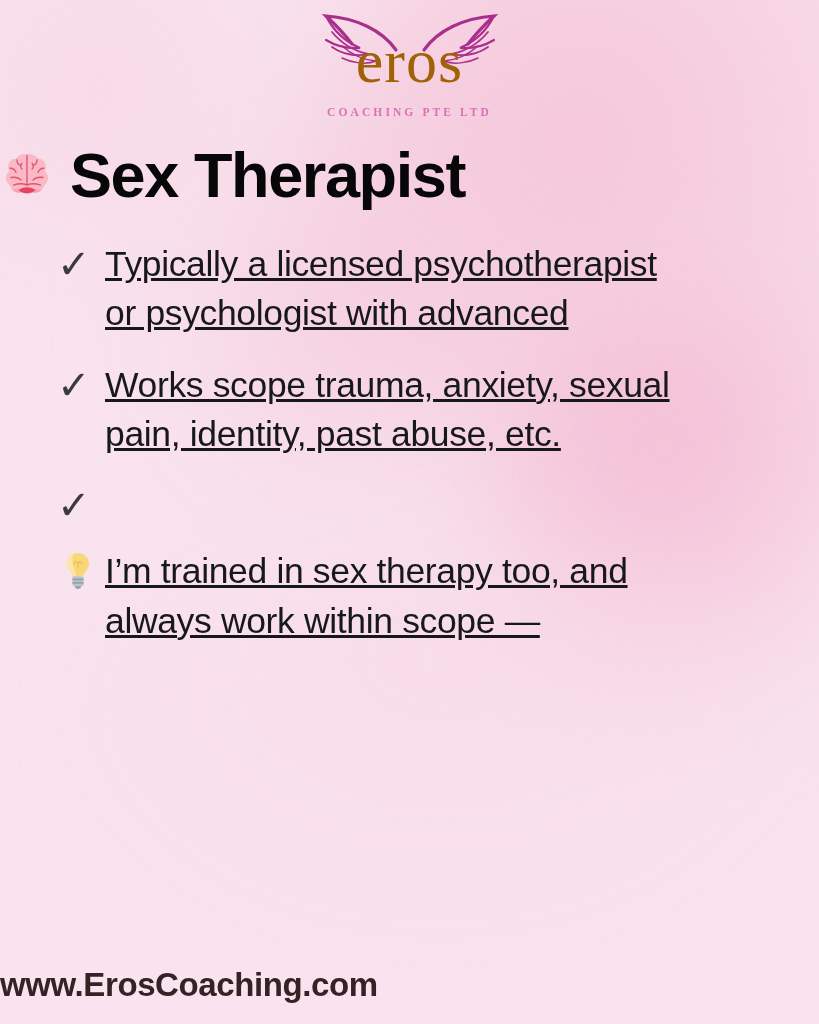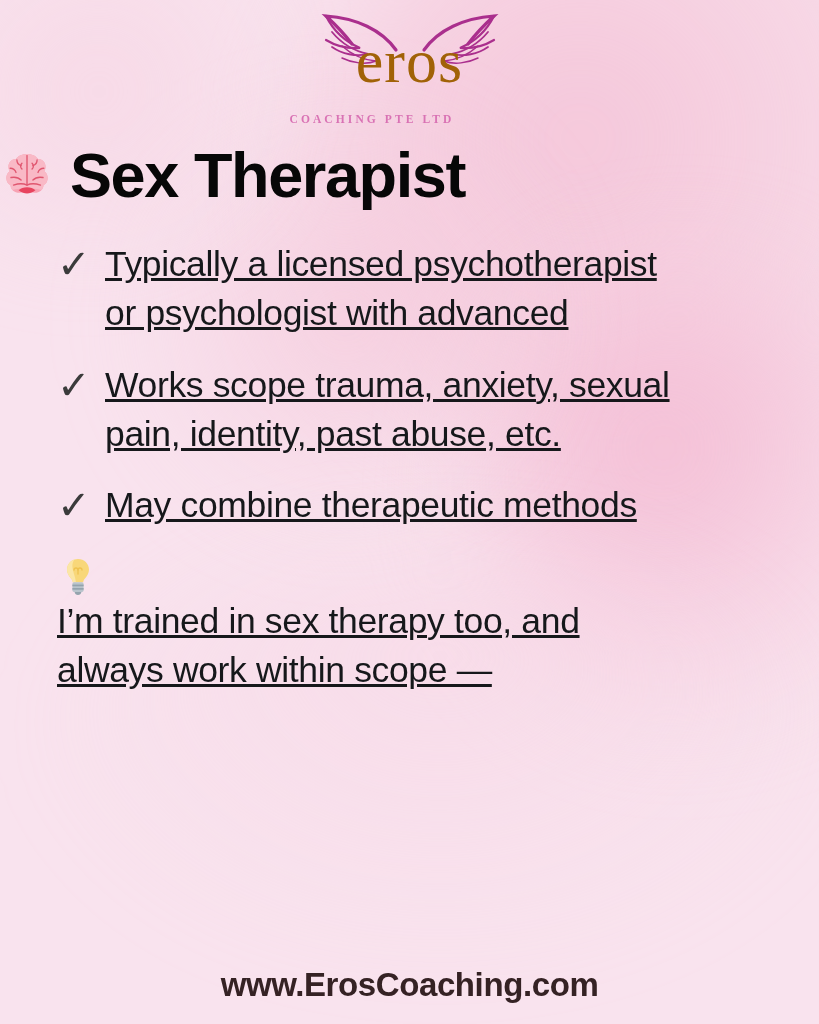--- a/index.html
+++ b/index.html
@@ -94,24 +94,24 @@
     width: 240px;
     text-align: center;
     font-family: "Liberation Serif", "DejaVu Serif", serif;
     font-size: 62px;
     line-height: 1;
     letter-spacing: 1px;
     color: #a16207;
   }
   .logo-sub {
     position: absolute;
-    top: 103px;
+    top: 96px;
     left: 0;
     width: 240px;
-    text-align: left;
+    text-align: center;
     font-family: "Liberation Serif", "DejaVu Serif", serif;
     font-size: 11.5px;
     font-weight: 700;
     letter-spacing: 3.1px;
     color: #d972b4;
   }
 
   
   .heading {
     position: absolute;
@@ -144,21 +144,21 @@
     position: absolute;
     top: 240px;
     left: 57px;
     right: 40px;
   }
   .bullet {
     display: flex;
     align-items: flex-start;
     margin-bottom: 22px;
   }
-  .bullet:last-child { margin-bottom: 15px; flex-direction: column; }
+  .bullet:last-child { margin-bottom: 15px; }
 
   .bullet-marker {
     flex: 0 0 auto;
     width: 48px;
     display: flex;
     justify-content: flex-start;
     align-items: flex-start;
     padding-top: 4px;
   }
   .check-glyph {
@@ -186,21 +186,21 @@
   .bullet-text .ind {
     display: block;
   }
 
   
   .footer {
     position: absolute;
     left: 0;
     right: 0;
     top: 966px;
-    text-align: center;
+    text-align: left;
   }
   .footer-url {
     font-family: "Liberation Sans", sans-serif;
     font-size: 33px;
     font-weight: 700;
     letter-spacing: -0.4px;
     color: #352224;
   }
 </style>
 </head>
@@ -281,21 +281,20 @@
           <span class="ind">Works scope trauma, anxiety, sexual</span>
           <span class="ind"> pain, identity, past abuse, etc.</span>
         </div>
       </div>
 
       <div class="bullet">
         <div class="bullet-marker">
           <span class="check-glyph">✓</span>
         </div>
         <div class="bullet-text">
-          <span class="ind">May combine therapeutic methods</span>
         </div>
       </div>
 
       <div class="bullet">
         <div class="bullet-marker">
           <svg class="bulb-icon" viewBox="0 0 30 40">
             <path d="M15 2c-6.2 0-11 4.7-11 10.6 0 3.6 1.8 6.4 3.6 8.5 1.3 1.5 2 2.7 2.2 4.2h10.4c.2-1.5.9-2.7 2.2-4.2 1.8-2.1 3.6-4.9 3.6-8.5C26 6.7 21.2 2 15 2z" fill="#f8d779"></path>
             <path d="M15 2c-6.2 0-11 4.7-11 10.6 0 3.6 1.8 6.4 3.6 8.5 1.3 1.5 2 2.7 2.2 4.2h3.1C12.2 18.6 9.4 13.9 9.4 9.1c0-2.6.8-5 2.3-7z" fill="#fbe6a6"></path>
             <path d="M11 13c0-1.4 1-2 2-2s2 .6 2 2v4" stroke="#eec24f" stroke-width="1.3" fill="none" stroke-linecap="round"></path>
             <path d="M19 13c0-1.4-1-2-2-2s-2 .6-2 2" stroke="#eec24f" stroke-width="1.3" fill="none" stroke-linecap="round"></path>

